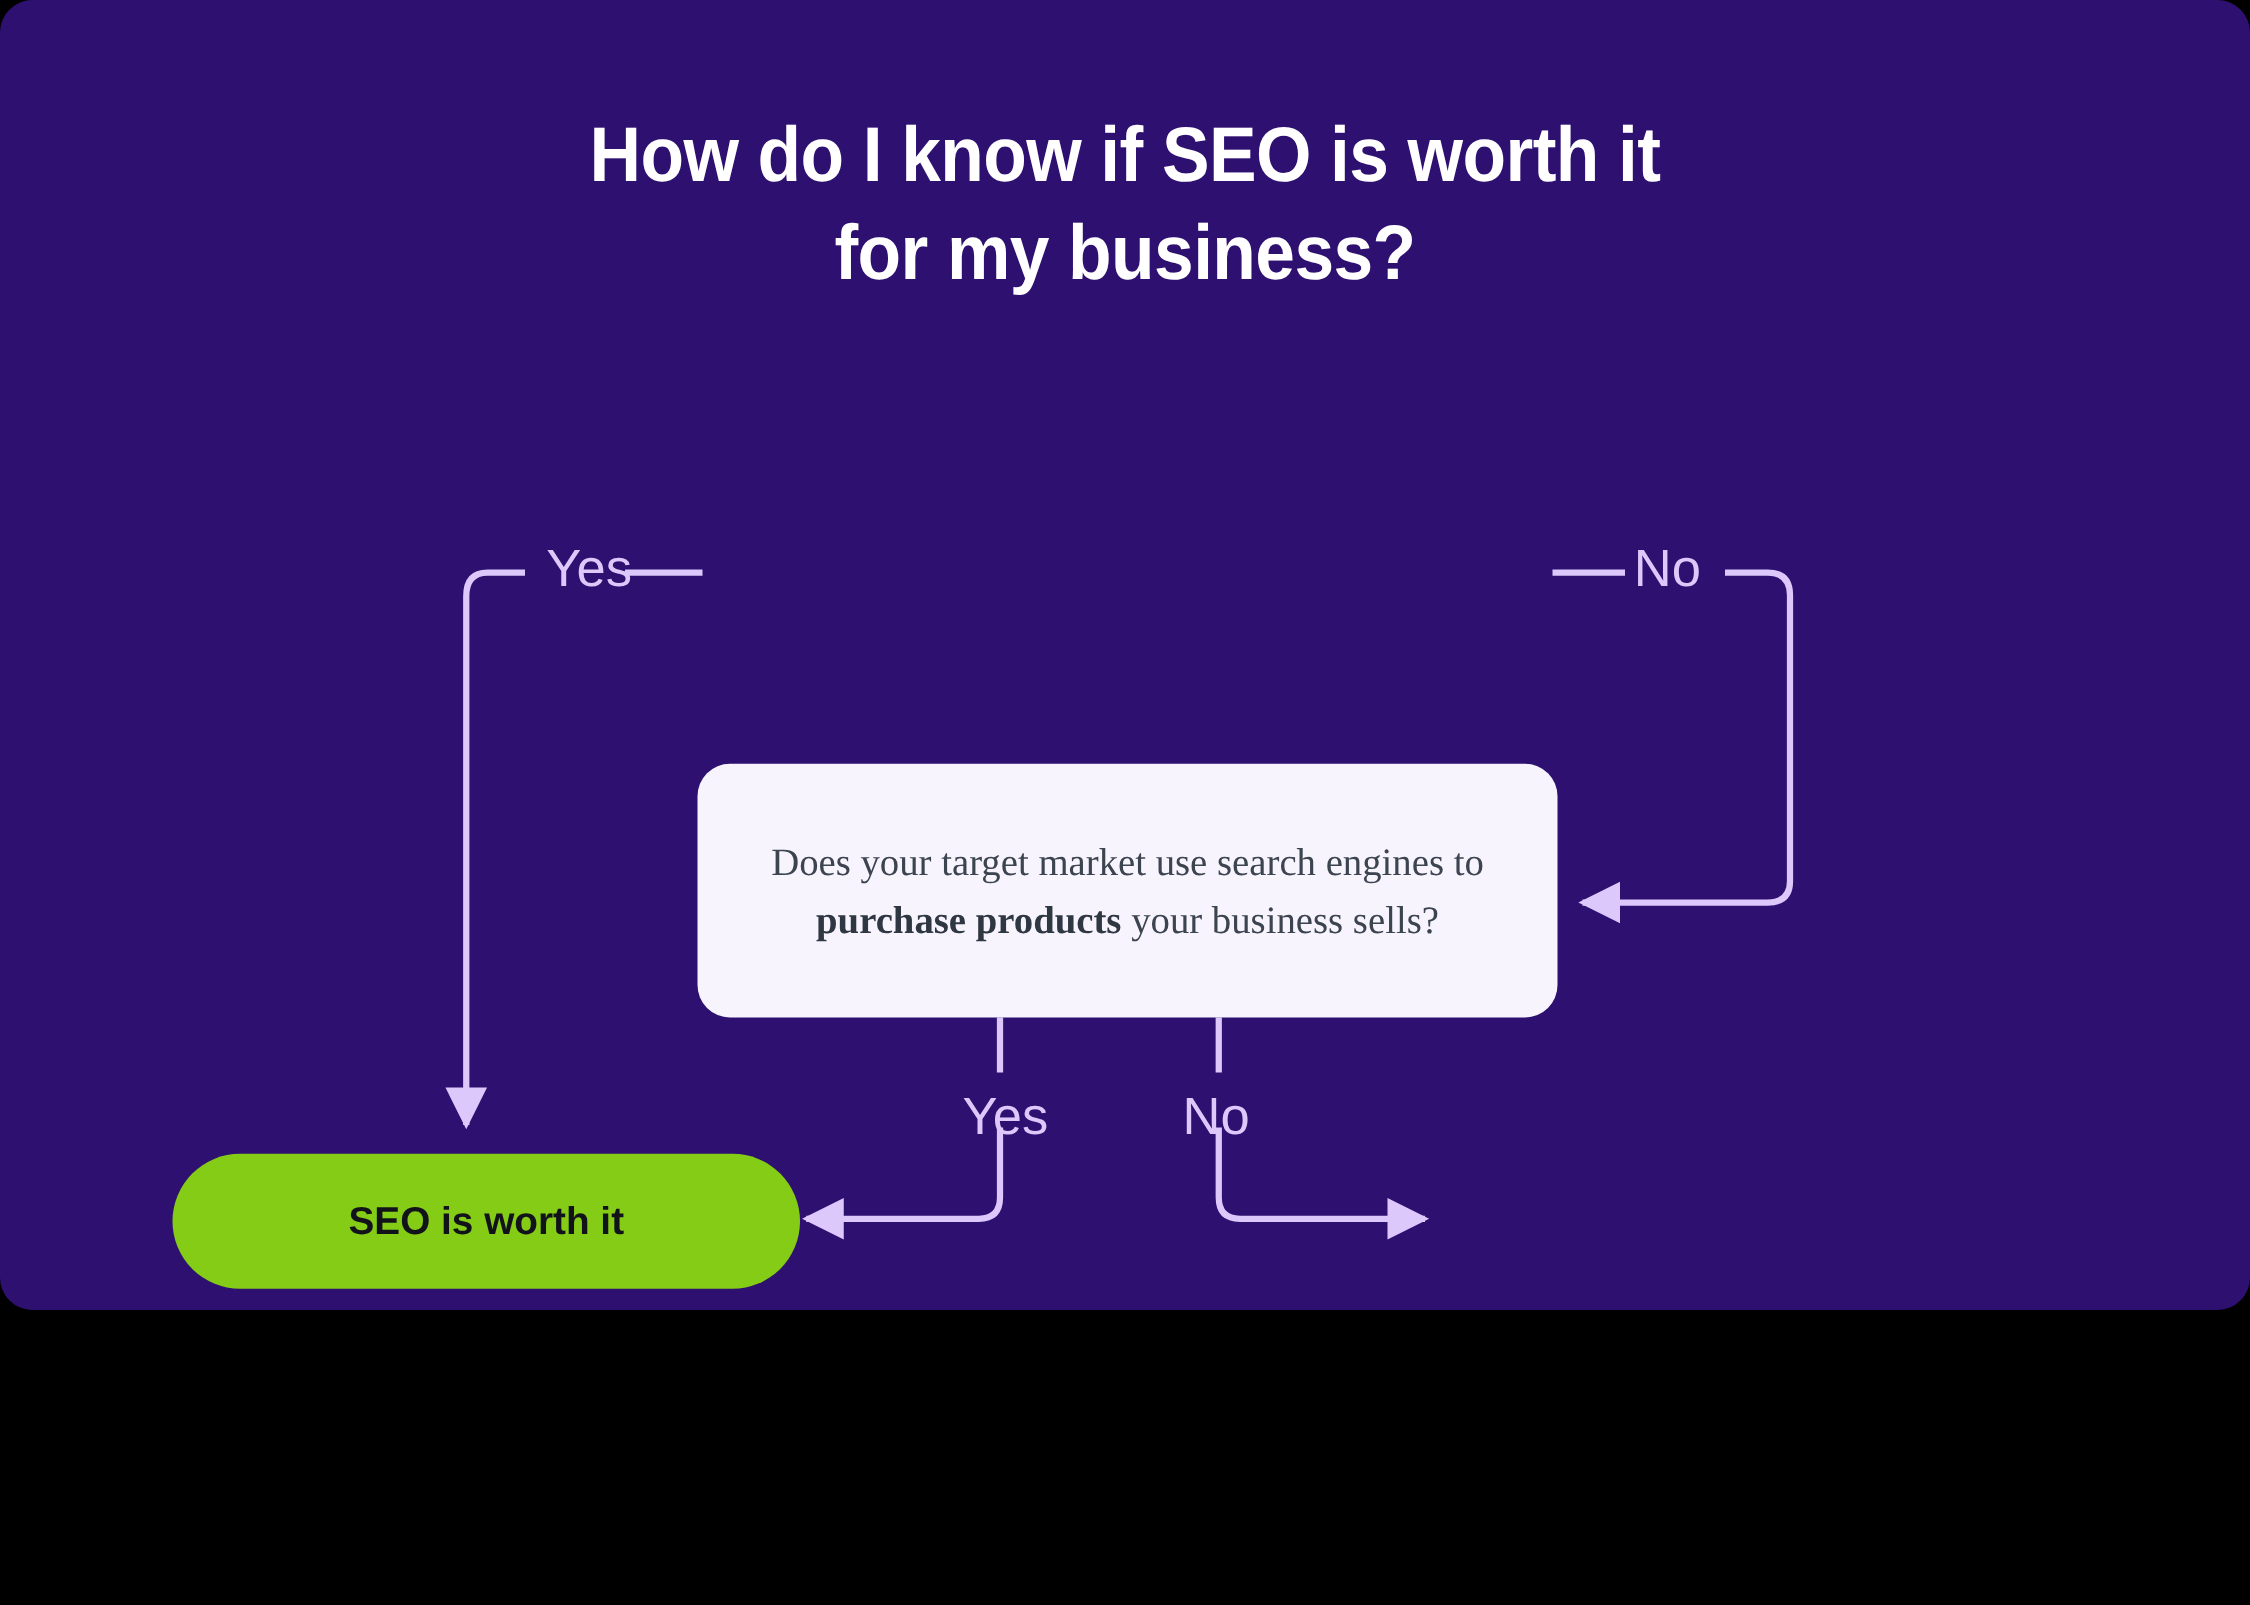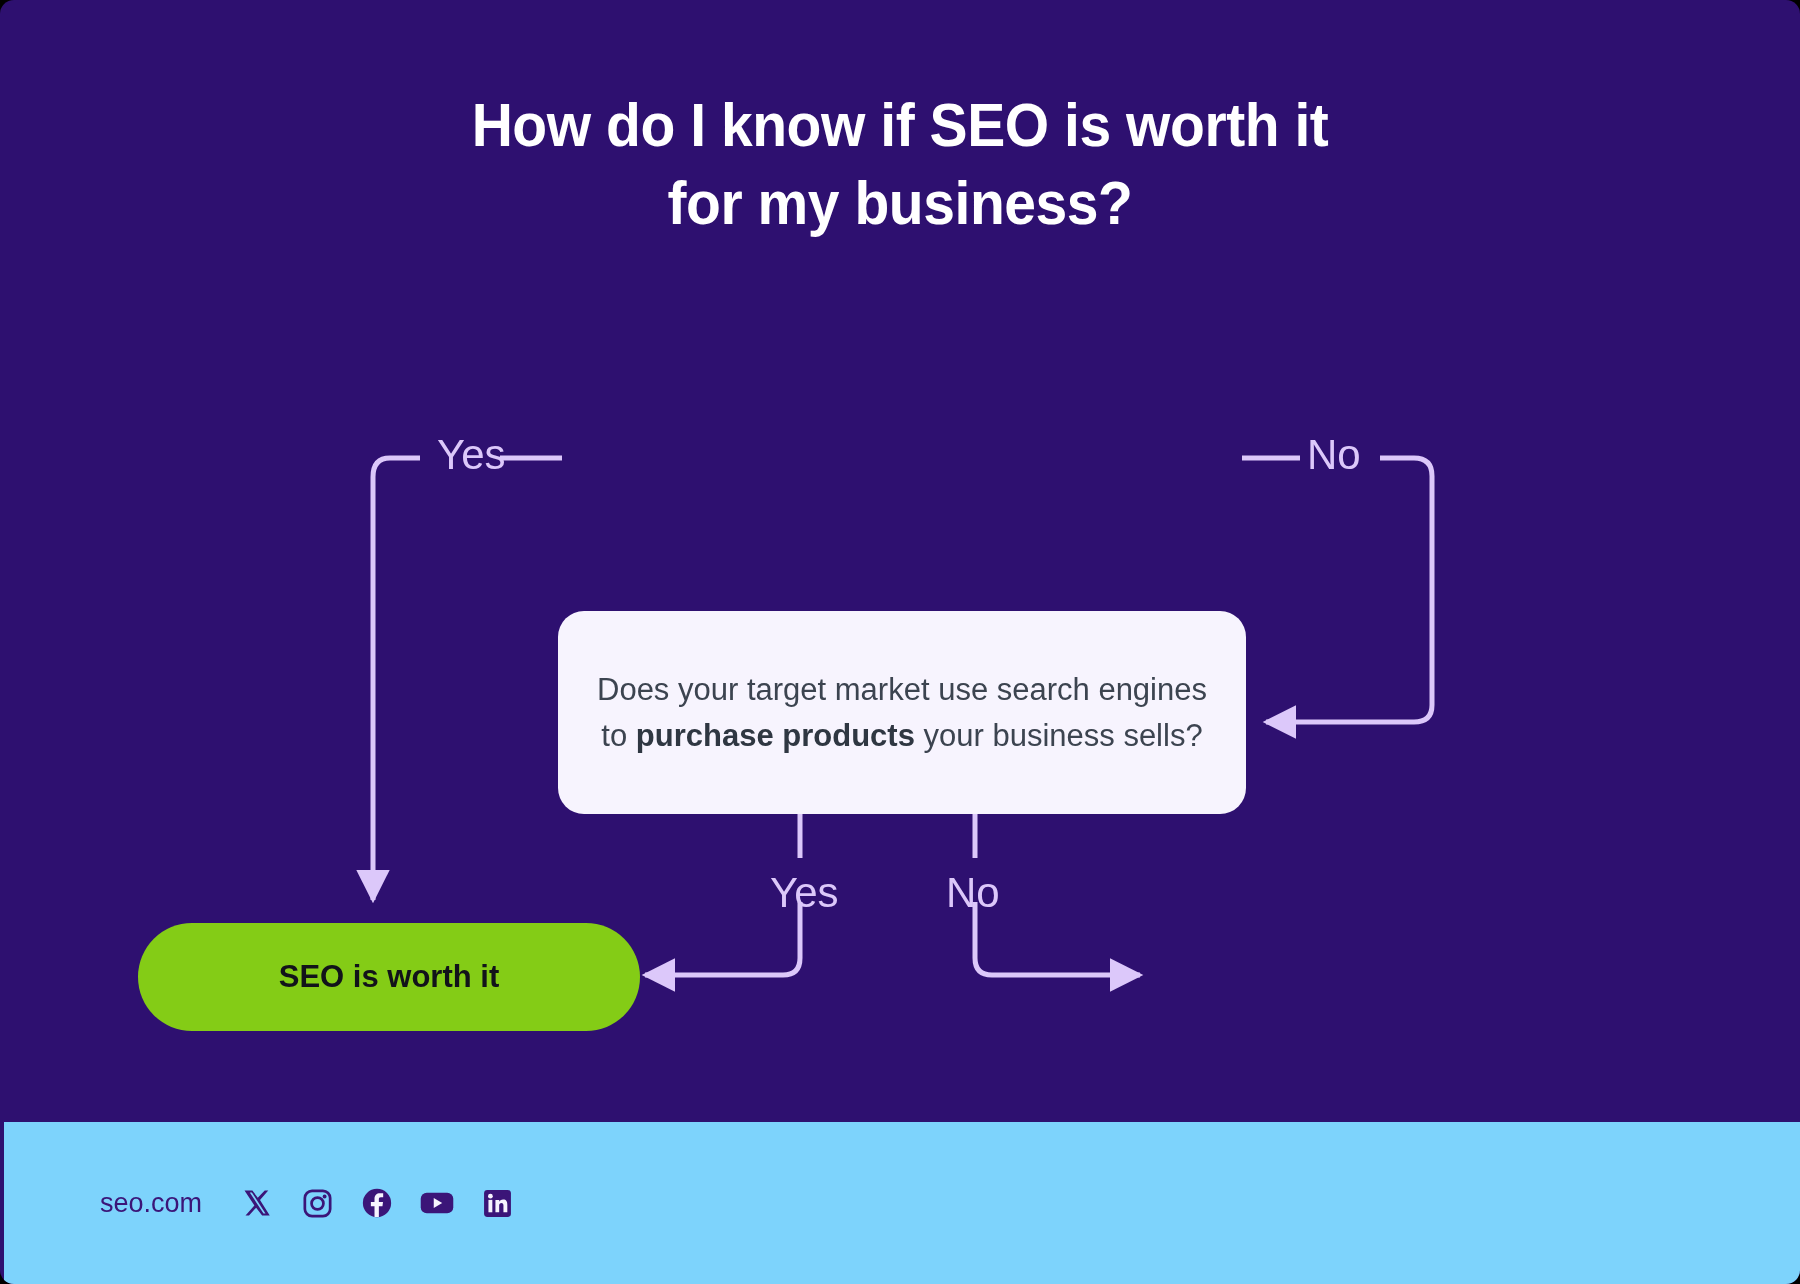--- a/index.html
+++ b/index.html
@@ -7,23 +7,23 @@
     padding: 0;
     background: #000000;
   }
   body {
     font-family: "Liberation Sans", sans-serif;
   }
 
   #canvas {
     position: relative;
     width: 1800px;
-    height: 1284px;
+    height: 1048px;
     background: #2E1070;
-    border-radius: 14px;
+    border-radius: 26px;
     overflow: hidden;
   }
 
   
   #title {
     position: absolute;
     left: 0;
     top: 86px;
     width: 1800px;
     text-align: center;
@@ -61,21 +61,21 @@
   .card-text {
     color: #3C4450;
     font-size: 31px;
     line-height: 46px;
     text-align: center;
     font-weight: 400;
   }
   .card-text b { font-weight: 700; color: #2F3742; }
 
   #card-1 { left: 562px; top: 356px; width: 680px; height: 205px; }
-  #card-2 { left: 558px; top: 611px; width: 688px; height: 203px; }
+  #card-2 { left: 558px; top: 611px; width: 688px; height: 203px; font-family: Liberation Serif, serif; }
 
   
   .pill {
     position: absolute;
     border-radius: 999px;
     display: flex;
     align-items: center;
     justify-content: center;
     font-size: 31px;
     font-weight: 700;

